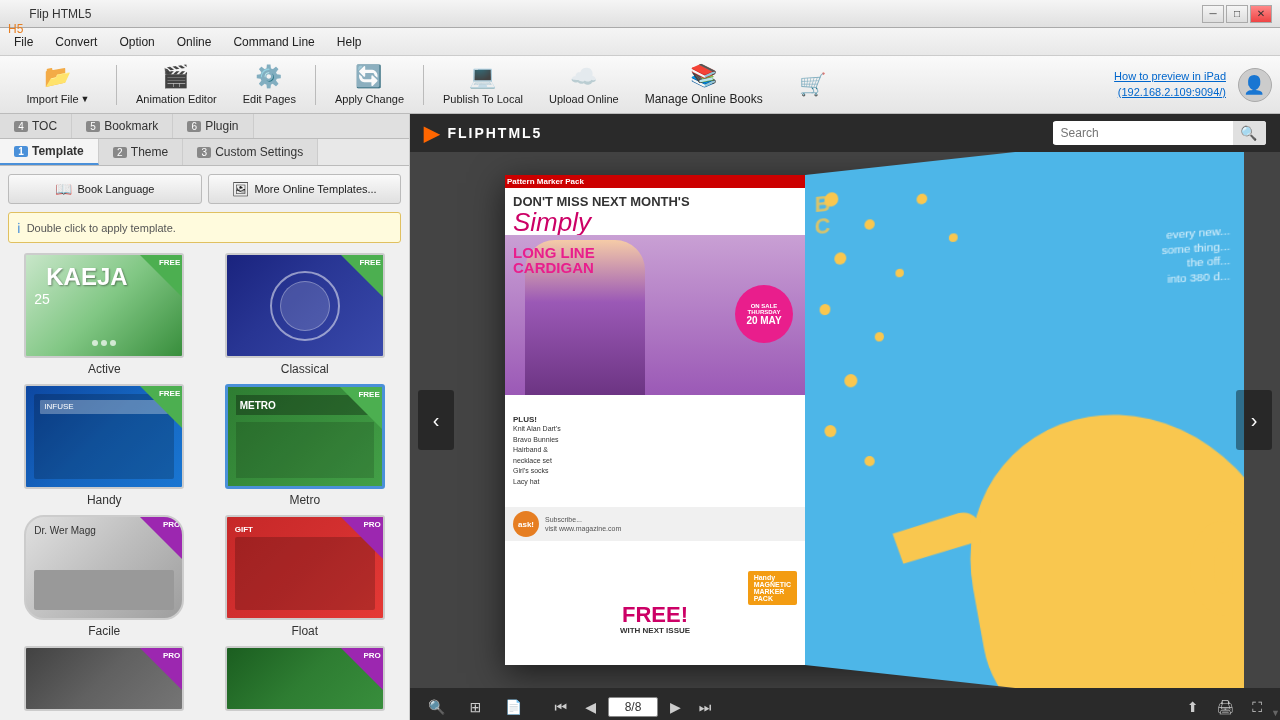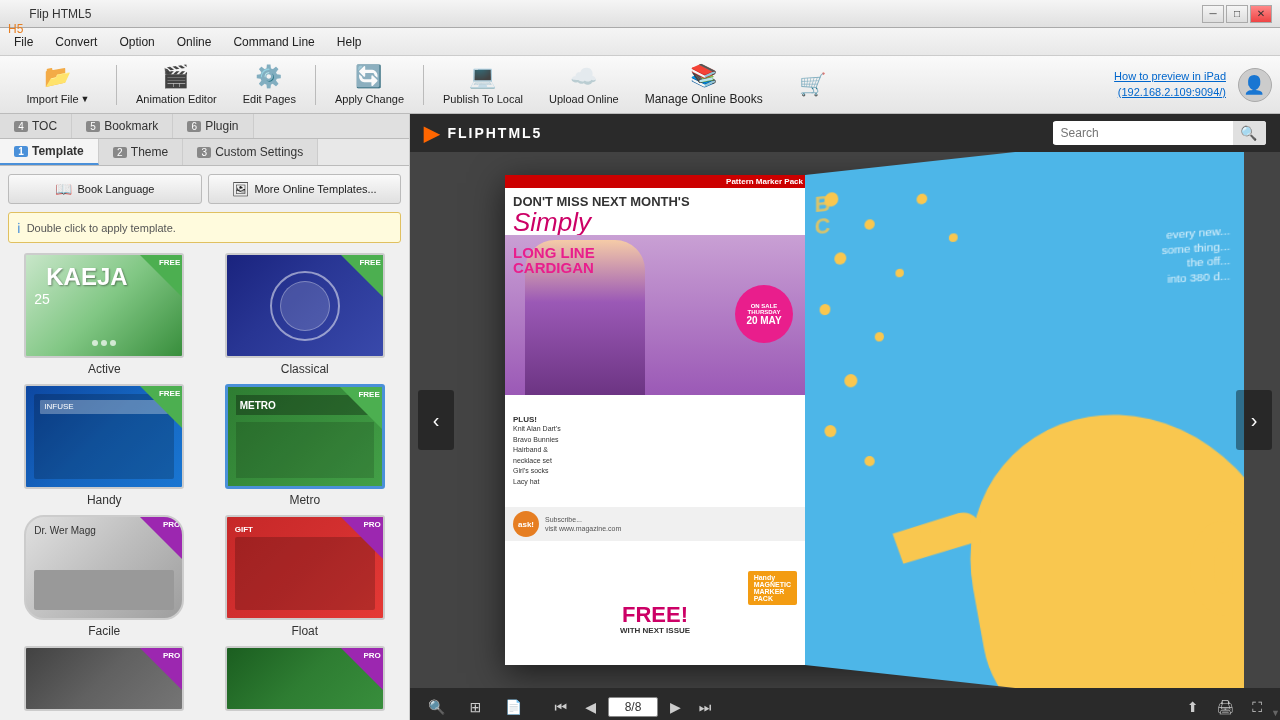--- a/index.html
+++ b/index.html
@@ -515,21 +515,21 @@
         <div class="search-btn">🔍</div>
       </div>
     </div>
 
     <div id="book-viewer">
       <div class="nav-arrow left">‹</div>
 
       <div class="book-spread">
 
         <div class="page-left">
-          <div style="background:#cc0000;color:white;font-size:8px;text-align:right;padding:2px;font-weight:bold;">Pattern Marker Pack</div>
+          <div style="background:#cc0000;color:white;font-size:8px;text-align:left;padding:2px;font-weight:bold;">Pattern Marker Pack</div>
 
           <div style="background:white;padding:6px 8px 0;">
             <div style="font-size:13px;font-weight:bold;color:#333;">DON'T MISS NEXT MONTH'S</div>
             <div style="font-style:italic;font-size:26px;color:#cc0066;font-weight:300;line-height:1;">Simply</div>
           </div>
 
           <div style="background:linear-gradient(to bottom,#c9a0d4,#9b59b6);height:160px;position:relative;">
 
             <div style="position:absolute;bottom:0;left:20px;width:120px;height:155px;background:linear-gradient(to bottom,#f5cba7 0%,#9b59b6 40%,#6c3483 100%);border-radius:30px 30px 0 0;"></div>
 

